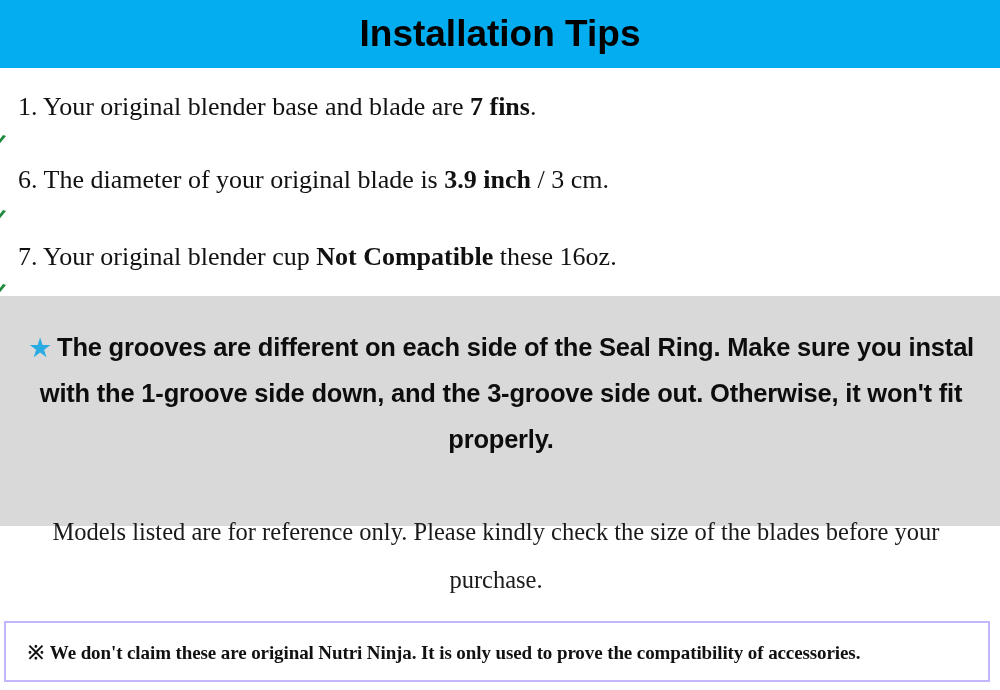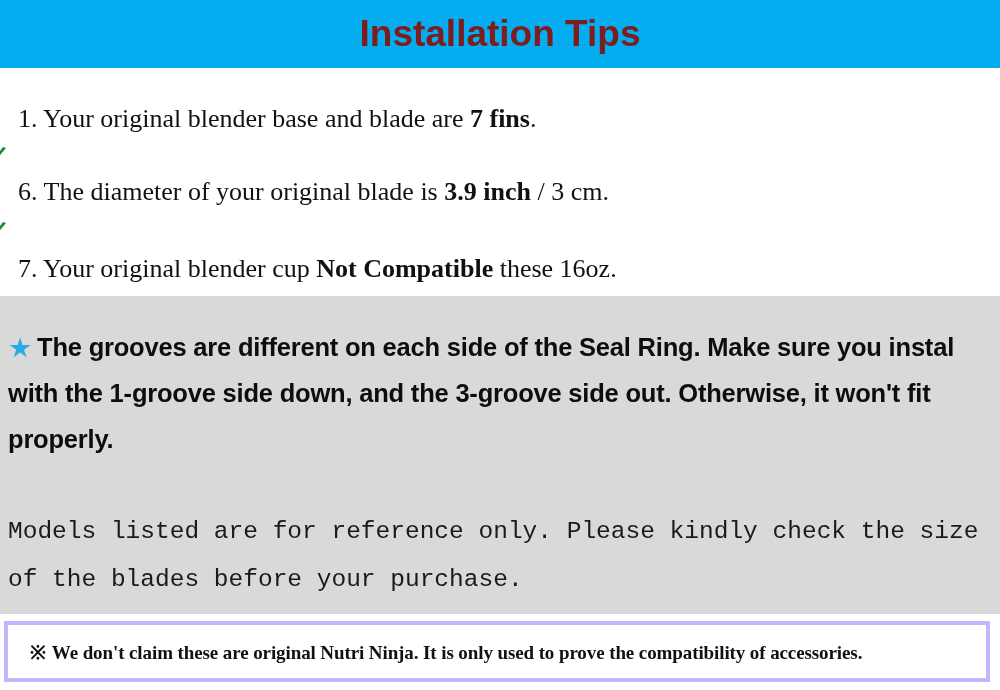--- a/index.html
+++ b/index.html
@@ -25,35 +25,34 @@
     height: 68px;
     background: #03ADEF;
     display: flex;
     align-items: center;
     justify-content: center;
   }
   #header-title {
     font-family: "Liberation Sans", "DejaVu Sans", sans-serif;
     font-weight: bold;
     font-size: 37px;
-    color: #7f1d1d;
+    color: #000000;
     letter-spacing: 0px;
     line-height: 1;
     margin-top: -2px;
   }
 
   
   #tips-section {
     position: absolute;
     left: 0;
     top: 68px;
     width: 1000px;
     height: 228px;
     background: #ffffff;
-    margin-top: 12px;
   }
   .tip-row {
     position: absolute;
     left: 18px;
     width: 960px;
     font-family: "Liberation Serif", "DejaVu Serif", serif;
     font-size: 26px;
     color: #111111;
     white-space: nowrap;
   }
@@ -74,22 +73,23 @@
   #edge-check-0 { top: 67px; }
   #edge-check-1 { top: 142px; }
   #edge-check-2 { top: 216px; }
 
   
   #notice-section {
     position: absolute;
     left: 0;
     top: 296px;
     width: 1000px;
-    height: 318px;
+    height: 230px;
     background: #d9d9d9;
+    text-align: center;
   }
   #notice-highlight {
     position: absolute;
     left: 8px;
     top: 28px;
     width: 986px;
     font-family: "Liberation Sans", "DejaVu Sans", sans-serif;
     font-weight: bold;
     font-size: 25.5px;
     line-height: 46px;
@@ -101,36 +101,36 @@
     font-size: 27px;
     line-height: 1;
     vertical-align: -1px;
     margin-right: 5px;
   }
   #notice-note {
     position: absolute;
     left: 8px;
     top: 212px;
     width: 976px;
-    font-family: Liberation Mono, monospace;
+    font-family: Liberation Serif, serif;
     font-weight: normal;
     font-size: 24.5px;
     line-height: 48px;
     color: #1a1a1a;
   }
 
   
   #footnote-box {
     position: absolute;
     left: 4px;
     top: 621px;
     width: 986px;
     height: 61px;
     background: #ffffff;
-    border: 4px solid #c4b5fd;
+    border: 2px solid #c4b5fd;
     box-sizing: border-box;
     display: flex;
     align-items: center;
   }
   #footnote-text {
     font-family: "Liberation Serif", "DejaVu Serif", serif;
     font-weight: bold;
     font-size: 19px;
     color: #111111;
     padding-left: 22px;

